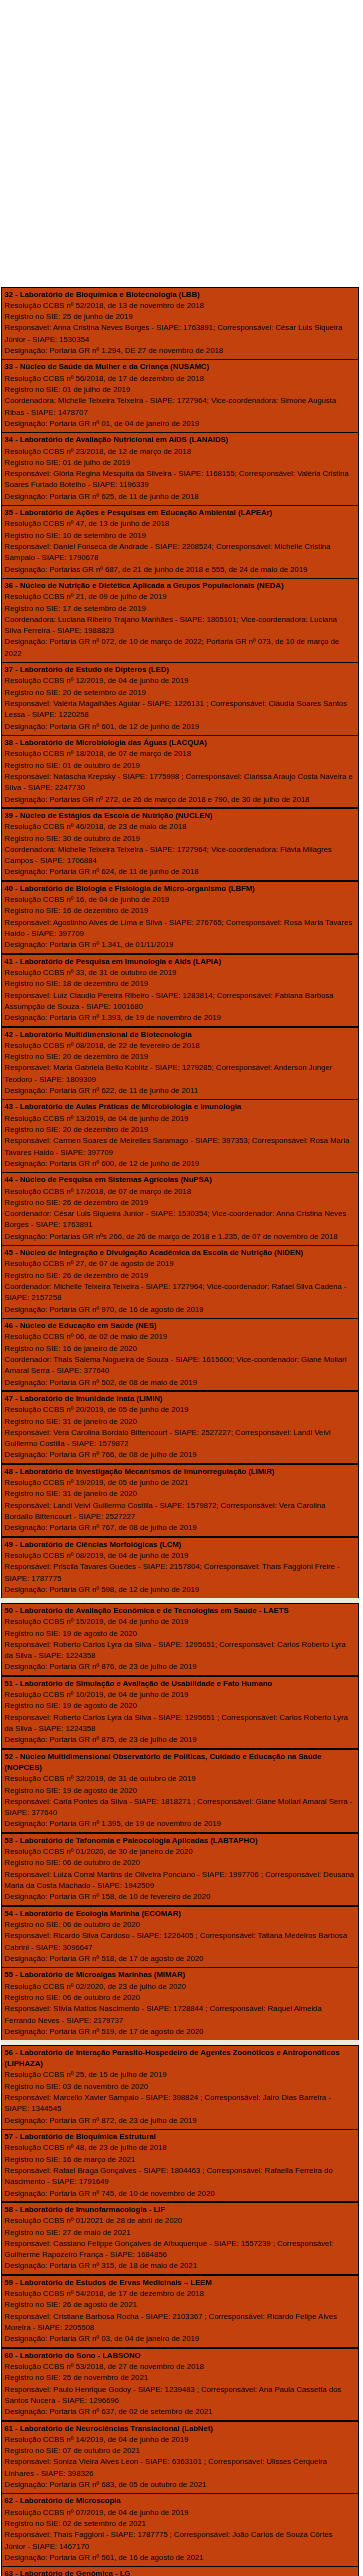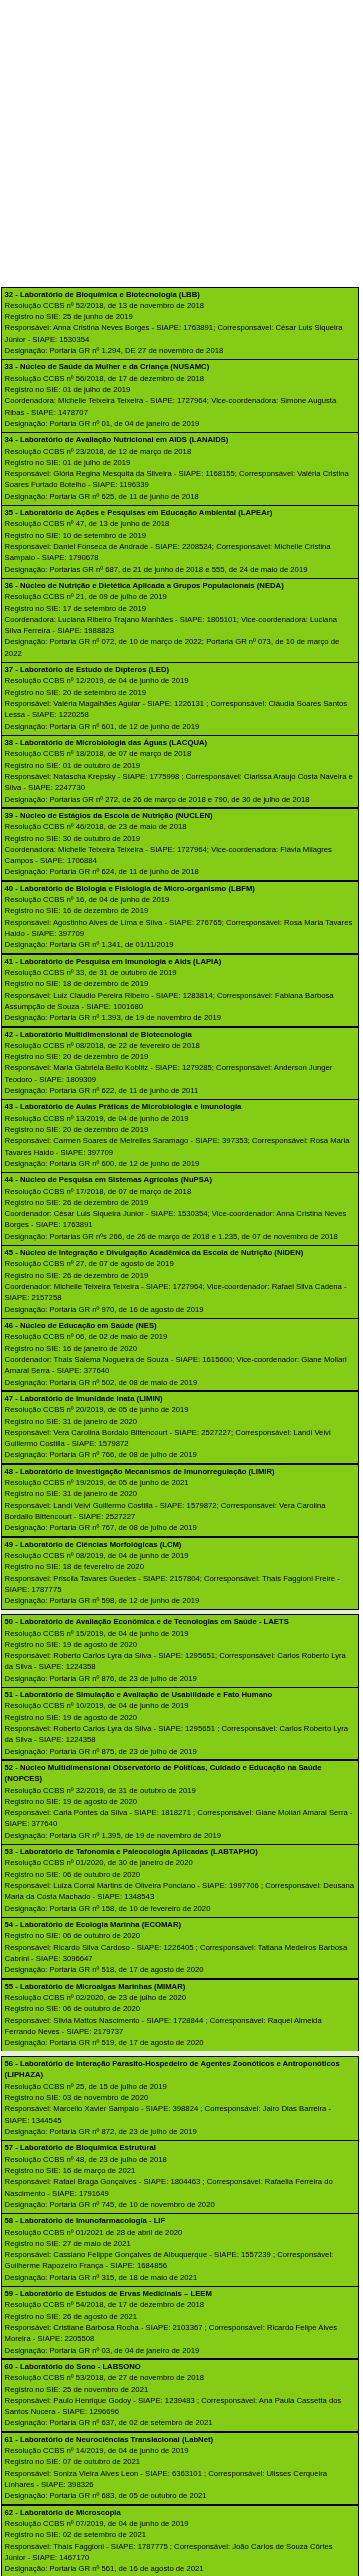--- a/index.html
+++ b/index.html
@@ -9,21 +9,21 @@
     font-size:7.7px;
     line-height:11.3px;
     color:#000000;
   }
   .top-spacer { height:287px; }
   .doc { margin-left:0.5px; width:358px; }
   .section {
     border:0.5px solid #000000;
     margin-top:-0.5px;
     padding:1px 3.1px 2.6px 3.1px;
-    background:#84cc16;
+    background:#c2410c;
   }
   .sec-title { font-weight:bold; }
   .sec-line { }
   .bold { font-weight:normal; }
   .page-break { height:5.2px; background:#e7edda; margin-top:-0.5px; }
 </style>
 </head>
 <body>
 
 <div class="top-spacer"></div>
@@ -143,21 +143,20 @@
     <div class="section">
       <div class="sec-title">48 - Laboratório de Investigação Mecanismos de Imunorregulação (LIMIR)</div>
       <div class="sec-line"><span>Resolução CCBS nº 19/2019, de 05 de junho de 2021</span></div>
       <div class="sec-line"><span>Registro no SIE: 31 de janeiro de 2020</span></div>
       <div class="sec-line"><span>Responsável: Landi Veivi Guillermo Costilla  - SIAPE: 1579872; Corresponsável: Vera Carolina Bordallo Bittencourt - SIAPE: 2527227</span></div>
       <div class="sec-line"><span class="bold">Designação</span><span>: Portaria GR nº 767, de 08 de julho de 2019</span></div>
     </div>
     <div class="section">
       <div class="sec-title">49 - Laboratório de Ciências Morfológicas (LCM)</div>
       <div class="sec-line"><span>Resolução CCBS nº 08/2019, de 04 de junho de 2019</span></div>
-      <div class="sec-line"><span>Registro no SIE: 18 de fevereiro de 2020</span></div>
       <div class="sec-line"><span>Responsável: </span><span class="bold">Priscila Tavares Guedes</span><span>  - SIAPE: 2157804; Corresponsável: Thaís Faggioni Freire - SIAPE: 1787775</span></div>
       <div class="sec-line"><span class="bold">Designação</span><span>: Portaria GR nº 598, de 12 de junho de 2019</span></div>
     </div>
     <div class="page-break"></div>
     <div class="section">
       <div class="sec-title">50 - Laboratório de Avaliação Econômica e de Tecnologias em Saúde - LAETS</div>
       <div class="sec-line"><span>Resolução CCBS nº  15/2019, de 04 de junho de 2019</span></div>
       <div class="sec-line"><span>Registro no SIE:  19 de agosto de 2020</span></div>
       <div class="sec-line"><span class="bold">Responsável:</span><span> Roberto Carlos Lyra da Silva  - SIAPE: 1295651; Corresponsável: Carlos Roberto Lyra da Silva - SIAPE: 1224358</span></div>
       <div class="sec-line"><span class="bold">Designação</span><span>: Portaria GR nº 876, de 23 de julho de 2019</span></div>
@@ -173,21 +172,21 @@
       <div class="sec-title">52 - Núcleo Multidimensional Observatório de Políticas, Cuidado e Educação na Saúde (NOPCES)</div>
       <div class="sec-line"><span>Resolução CCBS nº  32/2019, de 31 de outubro de 2019</span></div>
       <div class="sec-line"><span>Registro no SIE: 19 de agosto de 2020</span></div>
       <div class="sec-line"><span class="bold">Responsável:</span><span> Carla Pontes da Silva  - SIAPE: 1818271  ; Corresponsável: Giane Moliari Amaral Serra - SIAPE: 377640</span></div>
       <div class="sec-line"><span class="bold">Designação</span><span>: Portaria GR nº 1.395, de 19 de novembro de 2019</span></div>
     </div>
     <div class="section">
       <div class="sec-title">53 - Laboratório de Tafonomia e Paleocologia Aplicadas (LABTAPHO)</div>
       <div class="sec-line"><span>Resolução CCBS nº 01/2020, de 30 de janeiro de 2020</span></div>
       <div class="sec-line"><span>Registro no SIE: 06 de outubro de 2020</span></div>
-      <div class="sec-line"><span class="bold">Responsável:</span><span> Luiza Corral Martins de Oliveira Ponciano  - SIAPE: 1997706  ; Corresponsável: Deusana Maria da Costa Machado - SIAPE:  1348543</span></div>
+      <div class="sec-line"><span class="bold">Responsável:</span><span> Luiza Corral Martins de Oliveira Ponciano  - SIAPE: 1997706  ; Corresponsável: Deusana Maria da Costa Machado - SIAPE:  1942509</span></div>
       <div class="sec-line"><span class="bold">Designação</span><span>: Portaria GR nº 158, de 10 de fevereiro de 2020</span></div>
     </div>
     <div class="section">
       <div class="sec-title">54 - Laboratório de Ecologia Marinha (ECOMAR)</div>
       <div class="sec-line"><span>Registro no SIE: 06 de outubro de 2020</span></div>
       <div class="sec-line"><span class="bold">Responsável:</span><span> Ricardo Silva Cardoso  - SIAPE: 1226405  ; Corresponsável: Tatiana Medeiros Barbosa Cabrini - SIAPE:  3096647</span></div>
       <div class="sec-line"><span class="bold">Designação</span><span>: Portaria GR nº 518, de 17 de agosto de 2020</span></div>
     </div>
     <div class="section">
       <div class="sec-title">55 - Laboratório de Microalgas Marinhas (MIMAR)</div>

